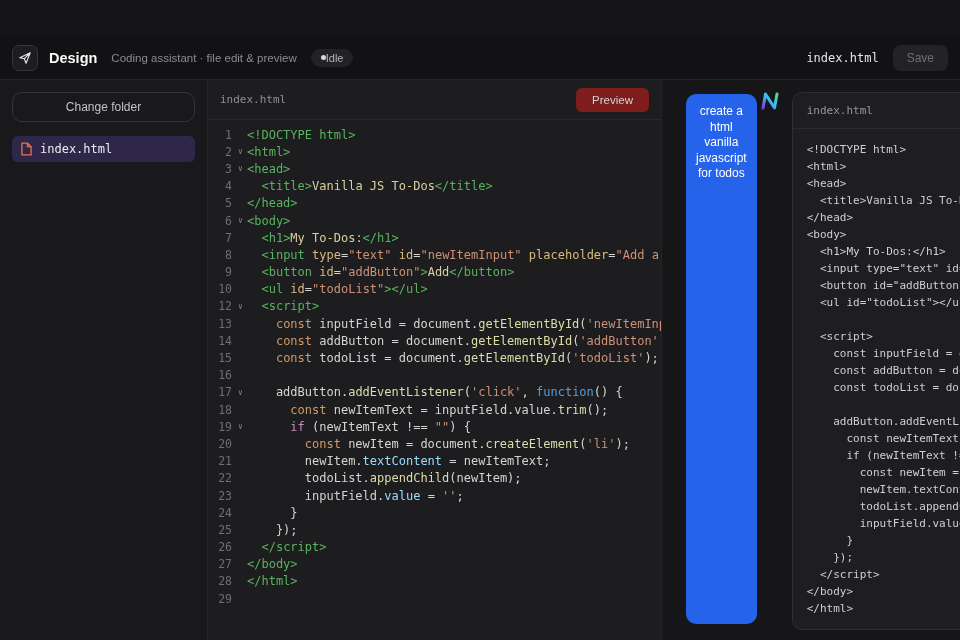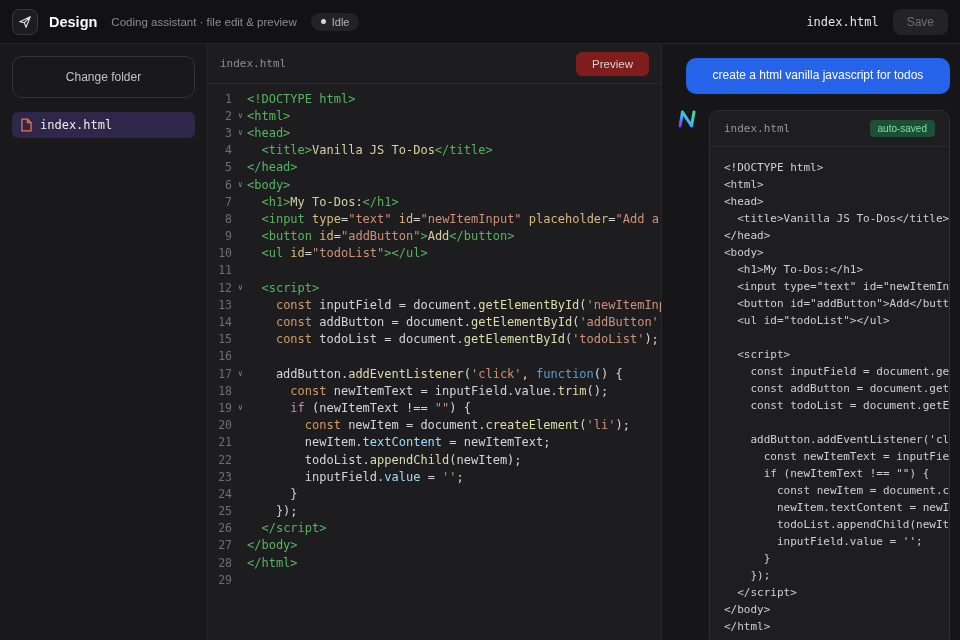--- a/index.html
+++ b/index.html
@@ -6,47 +6,47 @@
   body {
     width:960px; height:640px; overflow:hidden;
     background:#141416; color:#d4d4d8;
     font-family:"Liberation Sans", sans-serif;
   }
   .app { width:960px; height:640px; display:flex; flex-direction:column; }
 
   
   .topbar {
     height:44px; flex:none; display:flex; align-items:center;
-    background:#121214; border-bottom:1px solid #26262a; padding:16px 12px;
+    background:#121214; border-bottom:1px solid #26262a; padding:16px 12px;margin-top:36px;
   }
   .logo {
     width:26px; height:26px; border-radius:7px; background:#1d1d21;
     border:1px solid #36363c; display:flex; align-items:center; justify-content:center;
   }
   .app-name { font-size:14.5px; font-weight:700; color:#fafafa; margin-left:11px; }
   .subtitle { font-size:11.5px; color:#8b8b90; margin-left:14px; }
   .status-pill {
-    margin-left:14px; display:inline-flex; align-items:center; gap:6px;
+    margin-left:14px; display:inline-flex; align-items:center; 
     background:#232327; border-radius:999px; padding:3px 10px;
     font-size:11px; color:#b4b4b8;
   }
   .status-dot { width:5px; height:5px; border-radius:50%; background:#d8d8dc; }
   .spacer { flex:1; }
   .topbar-filename { font-family:"DejaVu Sans Mono", monospace; font-size:12px; color:#e4e4e7; margin-right:14px; }
   .save-btn {
     background:#232327; color:#6e6e74; border:none; border-radius:8px;
     padding:6px 14px; font-size:12px; font-family:inherit; cursor:pointer;
   }
 
   .main { flex:1; display:flex; min-height:0; }
 
   
   .sidebar { width:208px; flex:none; background:#19191b; border-right:1px solid #242428; padding:12px; }
   .change-folder {
-    width:100%; height:42px; background:transparent; border:1px solid #343439;
+    width:100%; height:30px; background:transparent; border:1px solid #343439;
     border-radius:10px; color:#c2c2c6; font-size:12px; font-family:inherit; cursor:pointer;
   }
   .file-item {
     margin-top:14px; height:26px; display:flex; align-items:center; gap:8px;
     padding:0 9px; border-radius:6px; cursor:pointer;
     background:#2e2749; color:#ececf0;
     font-family:"DejaVu Sans Mono", monospace; font-size:12px;
   }
 
   
@@ -76,21 +76,21 @@
   .tok-ctrl { color:#c586c0; }
   .tok-meth { color:#dcdcaa; }
   .tok-prop { color:#9cdcfe; }
   .tok-attr { color:#d7ba7d;text-align:center; }
   .tok-yel  { color:#d7cfa0; }
   .tok-txt  { color:#d4d4d4; }
 
   
   .chat {
     width:299px; flex:none; background:#161618; border-left:1px solid #242428;
-    padding:12px 10px 0 12px; overflow:hidden; display:flex; flex-direction:column;justify-content:center;
+    padding:12px 10px 0 12px; overflow:hidden; display:flex; flex-direction:row;
   }
   .user-bubble {
     margin:2px 0 16px 12px; background:#2563eb; color:#ffffff;
     border-radius:10px; padding:10px 10px; font-size:12px; text-align:center; line-height:1.3;
   }
   .assistant-row { display:flex; align-items:flex-start; gap:9px; min-height:0; }
   .avatar { width:26px; height:26px; flex:none; display:flex; align-items:center; justify-content:center; margin-top:-4px; }
   .card {
     flex:1; min-width:0; background:#1e1e21; border:1px solid #2e2e33;
     border-radius:10px; overflow:hidden;
@@ -151,21 +151,20 @@
           <div class="code-row"><span class="gutter-num">1</span><span class="fold"></span><span class="code-text"><span class="tok-tag">&lt;!DOCTYPE html&gt;</span></span></div>
           <div class="code-row"><span class="gutter-num">2</span><span class="fold">∨</span><span class="code-text"><span class="tok-tag">&lt;html&gt;</span></span></div>
           <div class="code-row"><span class="gutter-num">3</span><span class="fold">∨</span><span class="code-text"><span class="tok-tag">&lt;head&gt;</span></span></div>
           <div class="code-row"><span class="gutter-num">4</span><span class="fold"></span><span class="code-text"><span class="tok-txt">  </span><span class="tok-tag">&lt;title&gt;</span><span class="tok-yel">Vanilla JS To-Dos</span><span class="tok-tag">&lt;/title&gt;</span></span></div>
           <div class="code-row"><span class="gutter-num">5</span><span class="fold"></span><span class="code-text"><span class="tok-tag">&lt;/head&gt;</span></span></div>
           <div class="code-row"><span class="gutter-num">6</span><span class="fold">∨</span><span class="code-text"><span class="tok-tag">&lt;body&gt;</span></span></div>
           <div class="code-row"><span class="gutter-num">7</span><span class="fold"></span><span class="code-text"><span class="tok-txt">  </span><span class="tok-tag">&lt;h1&gt;</span><span class="tok-yel">My To-Dos:</span><span class="tok-tag">&lt;/h1&gt;</span></span></div>
           <div class="code-row"><span class="gutter-num">8</span><span class="fold"></span><span class="code-text"><span class="tok-txt">  </span><span class="tok-tag">&lt;input</span><span class="tok-attr"> type</span><span class="tok-txt">=</span><span class="tok-str">"text"</span><span class="tok-attr"> id</span><span class="tok-txt">=</span><span class="tok-str">"newItemInput"</span><span class="tok-attr"> placeholder</span><span class="tok-txt">=</span><span class="tok-str">"Add a new to-do"</span></span></div>
           <div class="code-row"><span class="gutter-num">9</span><span class="fold"></span><span class="code-text"><span class="tok-txt">  </span><span class="tok-tag">&lt;button</span><span class="tok-attr"> id</span><span class="tok-txt">=</span><span class="tok-str">"addButton"</span><span class="tok-tag">&gt;</span><span class="tok-yel">Add</span><span class="tok-tag">&lt;/button&gt;</span></span></div>
           <div class="code-row"><span class="gutter-num">10</span><span class="fold"></span><span class="code-text"><span class="tok-txt">  </span><span class="tok-tag">&lt;ul</span><span class="tok-attr"> id</span><span class="tok-txt">=</span><span class="tok-str">"todoList"</span><span class="tok-tag">&gt;&lt;/ul&gt;</span></span></div>
-          <div class="code-row"><span class="gutter-num">11</span><span class="fold"></span><span class="code-text"></span></div>
           <div class="code-row"><span class="gutter-num">12</span><span class="fold">∨</span><span class="code-text"><span class="tok-txt">  </span><span class="tok-tag">&lt;script&gt;</span></span></div>
           <div class="code-row"><span class="gutter-num">13</span><span class="fold"></span><span class="code-text"><span class="tok-txt">    </span><span class="tok-kw">const</span><span class="tok-txt"> inputField = document.</span><span class="tok-meth">getElementById</span><span class="tok-txt">(</span><span class="tok-str">'newItemInput'</span></span></div>
           <div class="code-row"><span class="gutter-num">14</span><span class="fold"></span><span class="code-text"><span class="tok-txt">    </span><span class="tok-kw">const</span><span class="tok-txt"> addButton = document.</span><span class="tok-meth">getElementById</span><span class="tok-txt">(</span><span class="tok-str">'addButton'</span><span class="tok-txt">);</span></span></div>
           <div class="code-row"><span class="gutter-num">15</span><span class="fold"></span><span class="code-text"><span class="tok-txt">    </span><span class="tok-kw">const</span><span class="tok-txt"> todoList = document.</span><span class="tok-meth">getElementById</span><span class="tok-txt">(</span><span class="tok-str">'todoList'</span><span class="tok-txt">);</span></span></div>
           <div class="code-row"><span class="gutter-num">16</span><span class="fold"></span><span class="code-text"></span></div>
           <div class="code-row"><span class="gutter-num">17</span><span class="fold">∨</span><span class="code-text"><span class="tok-txt">    addButton.</span><span class="tok-meth">addEventListener</span><span class="tok-txt">(</span><span class="tok-str">'click'</span><span class="tok-txt">, </span><span class="tok-fn">function</span><span class="tok-txt">() {</span></span></div>
           <div class="code-row"><span class="gutter-num">18</span><span class="fold"></span><span class="code-text"><span class="tok-txt">      </span><span class="tok-kw">const</span><span class="tok-txt"> newItemText = inputField.value.</span><span class="tok-meth">trim</span><span class="tok-txt">();</span></span></div>
           <div class="code-row"><span class="gutter-num">19</span><span class="fold">∨</span><span class="code-text"><span class="tok-txt">      </span><span class="tok-ctrl">if</span><span class="tok-txt"> (newItemText !== </span><span class="tok-str">""</span><span class="tok-txt">) {</span></span></div>
           <div class="code-row"><span class="gutter-num">20</span><span class="fold"></span><span class="code-text"><span class="tok-txt">        </span><span class="tok-kw">const</span><span class="tok-txt"> newItem = document.</span><span class="tok-meth">createElement</span><span class="tok-txt">(</span><span class="tok-str">'li'</span><span class="tok-txt">);</span></span></div>
           <div class="code-row"><span class="gutter-num">21</span><span class="fold"></span><span class="code-text"><span class="tok-txt">        newItem.</span><span class="tok-prop">textContent</span><span class="tok-txt"> = newItemText;</span></span></div>

